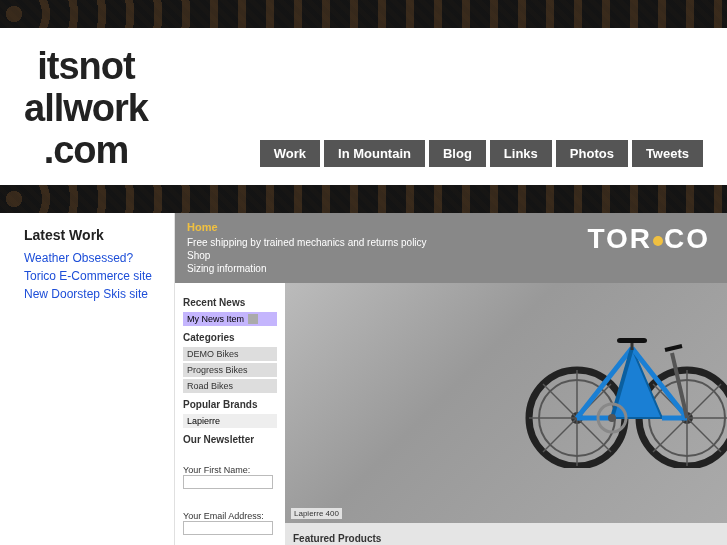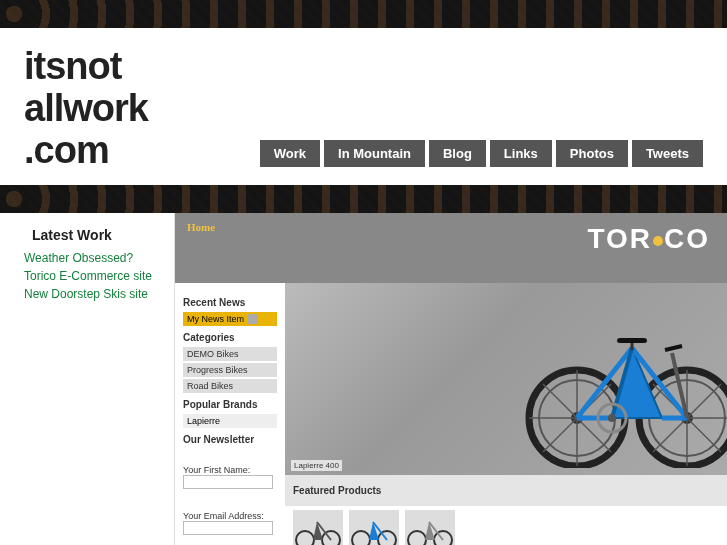--- a/index.html
+++ b/index.html
@@ -35,20 +35,21 @@
       align-items: flex-end;
       justify-content: space-between;
       min-height: 130px;
     }
     .site-title {
       font-size: 38px;
       font-weight: bold;
       color: #222;
       line-height: 1.1;
       letter-spacing: -1px;
+      text-align: center;
     }
     nav {
       display: flex;
       gap: 4px;
       align-items: center;
       padding-bottom: 4px;
       padding-left: 8px;
     }
     .nav-btn {
       background: #555;
@@ -75,25 +76,24 @@
       min-width: 175px;
       background: #fff;
       padding: 14px 14px 14px 24px;
       border-right: 1px solid #e0e0e0;
     }
     .sidebar-title {
       font-size: 14px;
       font-weight: bold;
       color: #222;
       margin-bottom: 8px;
-      margin-left: 8px;
     }
     .sidebar-link {
       display: block;
-      color: #15803d;
+      color: #1d4ed8;
       font-size: 12px;
       text-decoration: none;
       margin-bottom: 4px;
       cursor: pointer;
     }
 
     
     .content-panel {
       flex: 1;
       background: #ccc;
@@ -124,21 +124,21 @@
     .torico-topbar-nav {
       display: flex;
       gap: 18px;
       font-size: 11px;
     }
     .torico-nav-link {
       color: #f0c040;
       text-decoration: none;
       font-weight: bold;
     }
-    .torico-nav-link.active { color: #f0c040; font-family: Liberation Serif, serif; }
+    .torico-nav-link.active { color: #f0c040; }
     .torico-logo {
       position: absolute;
       right: 17px;
       top: 10px;
       font-size: 28px;
       font-weight: bold;
       color: #fff;
       font-family: 'Arial', sans-serif;
       letter-spacing: 2px;
     }
@@ -179,21 +179,21 @@
     .torico-section-title {
       font-weight: bold;
       color: #333;
       margin-bottom: 4px;
       margin-top: 6px;
       font-size: 10px;
     }
     .torico-news-item {
       display: flex;
       align-items: center;
-      background: #eab308;
+      background: #c4b5fd;
       padding: 2px 4px;
       margin-bottom: 3px;
       font-size: 9px;
     }
     .torico-icon-box {
       width: 10px;
       height: 10px;
       background: #aaa;
       margin-left: 4px;
       flex-shrink: 0;
@@ -228,21 +228,21 @@
 
     
     .torico-main {
       flex: 1;
       position: relative;
       background: #ccc;
       overflow: hidden;
     }
     .torico-bike-img {
       width: 100%;
-      height: 192px;
+      height: 240px;
       background: linear-gradient(135deg, #bbb 0%, #999 40%, #aaa 100%);
       position: relative;
       display: flex;
       align-items: center;
       justify-content: center;
     }
     
     .bike-svg-wrap {
       position: absolute;
       right: 10px;
@@ -312,20 +312,25 @@
     <a class="sidebar-link">Torico E-Commerce site</a>
     <a class="sidebar-link">New Doorstep Skis site</a>
   </div>
 
   <div class="content-panel">
     <div class="torico-preview">
 
       <div class="torico-topbar">
         <div class="torico-topbar-nav">
           <span class="torico-nav-link active">Home</span>
+        </div>
+        <div class="torico-sub-nav">
+          <span class="torico-sub-link">Free shipping by trained mechanics and returns policy</span>
+          <span class="torico-sub-link">Shop</span>
+          <span class="torico-sub-link">Sizing information</span>
         </div>
         <div class="torico-logo">
           TOR<span></span>CO
         </div>
       </div>
 
       <div class="torico-body">
 
         <div class="torico-sidebar">
           <div class="torico-section-title">Recent News</div>

